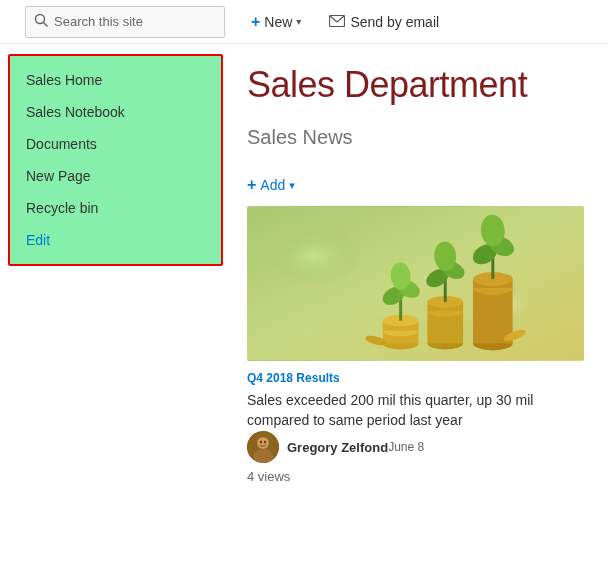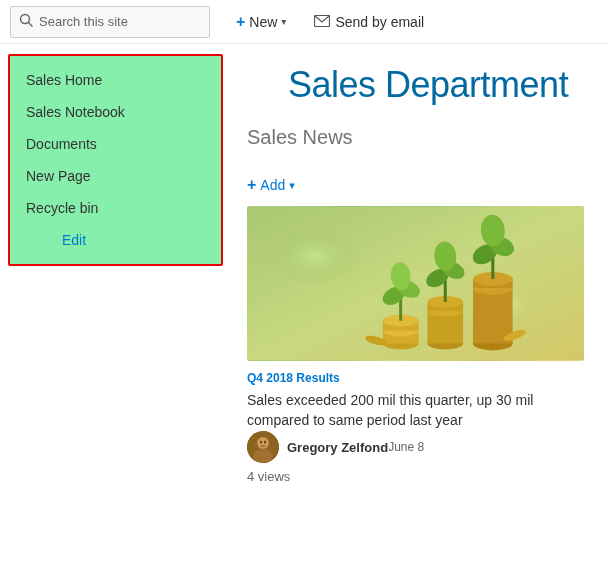--- a/index.html
+++ b/index.html
@@ -13,21 +13,21 @@
       color: #333;
     }
 
     
     .top-bar {
       display: flex;
       align-items: center;
       height: 44px;
       background: #fff;
       border-bottom: 1px solid #edebe9;
-      padding: 0 10px;
+      padding: 0 25px;
       gap: 0;
     }
     .search-area {
       display: flex;
       align-items: center;
       gap: 6px;
       width: 200px;
       padding: 0 8px;
       height: 32px;
       border: 1px solid #ccc;
@@ -98,36 +98,34 @@
       display: block;
       padding: 8px 16px;
       font-size: 14px;
       color: #333;
       cursor: pointer;
       text-decoration: none;
     }
     .sidebar-item.edit-link {
       color: #0078d4;
       font-size: 14px;
-      margin-left: 36px;
     }
 
     
     .content-area {
       flex: 1;
       padding: 20px 24px;
       overflow-y: auto;
     }
     .page-title {
       font-size: 36px;
       font-weight: 300;
-      color: #0369a1;
+      color: #7f1d1d;
       margin-bottom: 20px;
       letter-spacing: -0.5px;
-      margin-left: 41px;
     }
     .section-title {
       font-size: 20px;
       color: #737373;
       font-weight: 400;
       margin-bottom: 25px;
     }
     .add-btn {
       display: flex;
       align-items: center;

